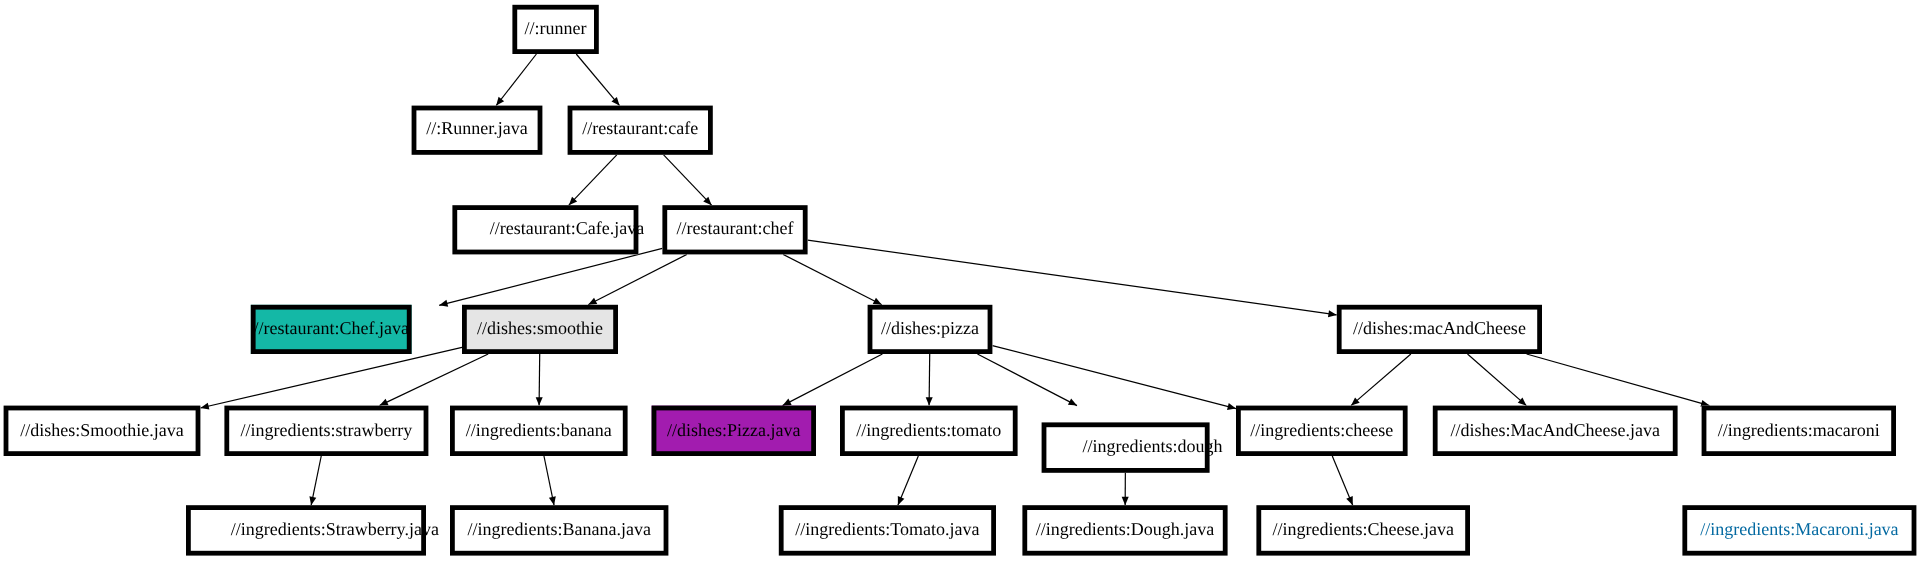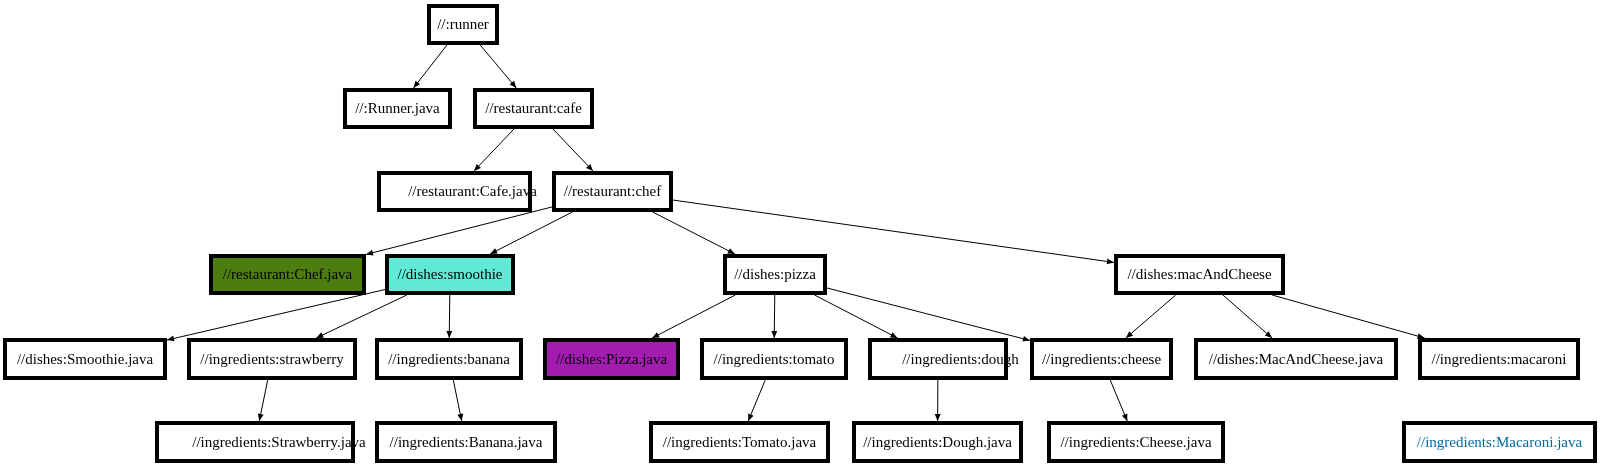--- a/index.html
+++ b/index.html
@@ -74,30 +74,30 @@
       <line x1="1175.724852071006" y1="295" x2="1125.8550295857988" y2="338" class="edge-line" stroke="#000000" marker-end="url(#arrowhead)"></line>
       <line x1="1222.9112426035504" y1="295" x2="1272.01775147929" y2="338" class="edge-line" stroke="#000000" marker-end="url(#arrowhead)"></line>
       <line x1="1272.1597633136093" y1="295" x2="1424.5680473372781" y2="338" class="edge-line" stroke="#000000" marker-end="url(#arrowhead)"></line>
     </svg>
   <div id="node-layer">
       <div class="node" style="left: 427px; top: 4px; width: 72px; height: 41px; background: rgb(255, 255, 255); border-color: rgb(0, 0, 0); color: rgb(0, 0, 0);">//:runner</div>
       <div class="node" style="left: 343px; top: 88px; width: 109px; height: 41px; background: rgb(255, 255, 255); border-color: rgb(0, 0, 0); color: rgb(0, 0, 0);">//:Runner.java</div>
       <div class="node" style="left: 473px; top: 88px; width: 121px; height: 41px; background: rgb(255, 255, 255); border-color: rgb(0, 0, 0); color: rgb(0, 0, 0);">//restaurant:cafe</div>
       <div class="node" style="left: 377px; top: 171px; width: 155px; height: 41px; background: rgb(255, 255, 255); border-color: rgb(0, 0, 0); color: rgb(0, 0, 0); padding-left: 36px;">//restaurant:Cafe.java</div>
       <div class="node" style="left: 552px; top: 171px; width: 121px; height: 41px; background: rgb(255, 255, 255); border-color: rgb(0, 0, 0); color: rgb(0, 0, 0);">//restaurant:chef</div>
-      <div class="node" style="left: 209px; top: 254px; width: 157px; height: 41px; background: #4d7c0f; border-color: rgb(0, 0, 0); color: rgb(0, 0, 0);">//restaurant:Chef.java</div>
-      <div class="node" style="left: 385px; top: 254px; width: 130px; height: 41px; background: #5eead4; border-color: rgb(0, 0, 0); color: rgb(0, 0, 0);">//dishes:smoothie</div>
+      <div class="node" style="left: 209px; top: 254px; width: 134px; height: 41px; background: #14b8a6; border-color: rgb(0, 0, 0); color: rgb(0, 0, 0);">//restaurant:Chef.java</div>
+      <div class="node" style="left: 385px; top: 254px; width: 130px; height: 41px; background: #e5e5e5; border-color: rgb(0, 0, 0); color: rgb(0, 0, 0);">//dishes:smoothie</div>
       <div class="node" style="left: 723px; top: 254px; width: 104px; height: 41px; background: rgb(255, 255, 255); border-color: rgb(0, 0, 0); color: rgb(0, 0, 0);">//dishes:pizza</div>
       <div class="node" style="left: 1114px; top: 254px; width: 171px; height: 41px; background: rgb(255, 255, 255); border-color: rgb(0, 0, 0); color: rgb(0, 0, 0);">//dishes:macAndCheese</div>
       <div class="node" style="left: 3px; top: 338px; width: 164px; height: 42px; background: rgb(255, 255, 255); border-color: rgb(0, 0, 0); color: rgb(0, 0, 0);">//dishes:Smoothie.java</div>
       <div class="node" style="left: 187px; top: 338px; width: 170px; height: 42px; background: rgb(255, 255, 255); border-color: rgb(0, 0, 0); color: rgb(0, 0, 0);">//ingredients:strawberry</div>
       <div class="node" style="left: 375px; top: 338px; width: 148px; height: 42px; background: rgb(255, 255, 255); border-color: rgb(0, 0, 0); color: rgb(0, 0, 0);">//ingredients:banana</div>
       <div class="node" style="left: 543px; top: 338px; width: 137px; height: 42px; background: #a21caf; border-color: rgb(0, 0, 0); color: rgb(0, 0, 0);">//dishes:Pizza.java</div>
       <div class="node" style="left: 700px; top: 338px; width: 148px; height: 42px; background: rgb(255, 255, 255); border-color: rgb(0, 0, 0); color: rgb(0, 0, 0);">//ingredients:tomato</div>
-      <div class="node" style="left: 868px; top: 338px; width: 140px; height: 42px; background: rgb(255, 255, 255); border-color: rgb(0, 0, 0); color: rgb(0, 0, 0); padding-left: 45px;">//ingredients:dough</div>
+      <div class="node" style="left: 868px; top: 352px; width: 140px; height: 42px; background: rgb(255, 255, 255); border-color: rgb(0, 0, 0); color: rgb(0, 0, 0); padding-left: 45px;">//ingredients:dough</div>
       <div class="node" style="left: 1030px; top: 338px; width: 143px; height: 42px; background: rgb(255, 255, 255); border-color: rgb(0, 0, 0); color: rgb(0, 0, 0);">//ingredients:cheese</div>
       <div class="node" style="left: 1194px; top: 338px; width: 204px; height: 42px; background: rgb(255, 255, 255); border-color: rgb(0, 0, 0); color: rgb(0, 0, 0);">//dishes:MacAndCheese.java</div>
       <div class="node" style="left: 1418px; top: 338px; width: 162px; height: 42px; background: rgb(255, 255, 255); border-color: rgb(0, 0, 0); color: rgb(0, 0, 0);">//ingredients:macaroni</div>
       <div class="node" style="left: 155px; top: 421px; width: 200px; height: 42px; background: rgb(255, 255, 255); border-color: rgb(0, 0, 0); color: rgb(0, 0, 0); padding-left: 48px;">//ingredients:Strawberry.java</div>
       <div class="node" style="left: 375px; top: 421px; width: 182px; height: 42px; background: rgb(255, 255, 255); border-color: rgb(0, 0, 0); color: rgb(0, 0, 0);">//ingredients:Banana.java</div>
       <div class="node" style="left: 649px; top: 421px; width: 181px; height: 42px; background: rgb(255, 255, 255); border-color: rgb(0, 0, 0); color: rgb(0, 0, 0);">//ingredients:Tomato.java</div>
       <div class="node" style="left: 852px; top: 421px; width: 171px; height: 42px; background: rgb(255, 255, 255); border-color: rgb(0, 0, 0); color: rgb(0, 0, 0);">//ingredients:Dough.java</div>
       <div class="node" style="left: 1047px; top: 421px; width: 178px; height: 42px; background: rgb(255, 255, 255); border-color: rgb(0, 0, 0); color: rgb(0, 0, 0);">//ingredients:Cheese.java</div>
       <div class="node" style="left: 1402px; top: 421px; width: 195px; height: 42px; background: rgb(255, 255, 255); border-color: rgb(0, 0, 0); color: #0369a1;">//ingredients:Macaroni.java</div>
     </div>

